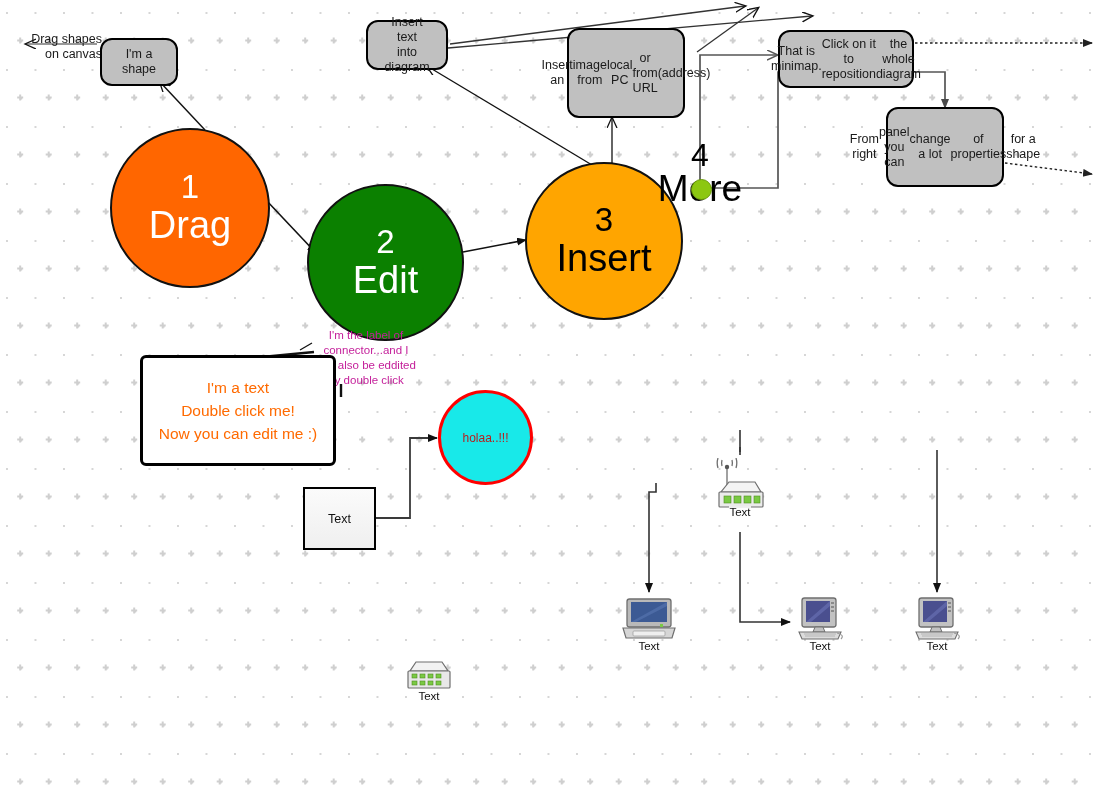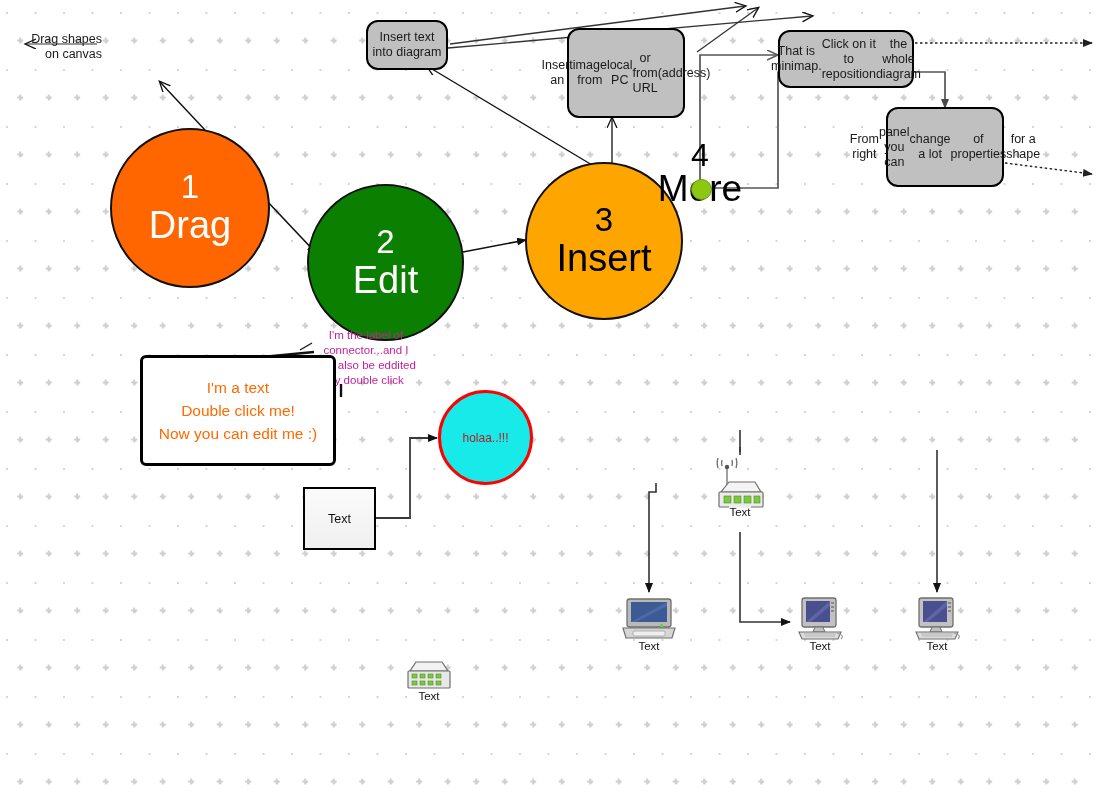--- a/index.html
+++ b/index.html
@@ -42,21 +42,21 @@
     text-align: center;
   }
   
   .callout {
     background: #c0c0c0;
     border: 2.5px solid #000;
     border-radius: 12px;
     color: #1a1a1a;
     font-size: 12.5px;
     line-height: 15px;
-    padding: 2px 4px;
+    padding: 2px 16px;
   }
   
   .circle {
     border-radius: 50%;
     color: #ffffff;
     flex-direction: column;
   }
   .circle .num { font-size: 33px; line-height: 34px; font-weight: 400; }
   .circle .cap { font-size: 38px; line-height: 42px; font-weight: 400; }
 
@@ -217,20 +217,23 @@
     <path d="M740,532 L740,622 L790,622" stroke="#333" stroke-width="1.6" fill="none" marker-end="url(#ah)"></path>
     <path d="M937,450 L937,592" stroke="#333" stroke-width="1.6" fill="none" marker-end="url(#ah)"></path>
     <path d="M740,452 L740,430 L740,430" stroke="#333" stroke-width="1.6" fill="none"></path>
   </svg>
 
   <div class="drag-note" style="left:14px; top:32px; width:88px;">
     <span>Drag shapes</span><br>
     <span>on canvas</span>
   </div>
 
+  <div class="node callout" style="left:100px; top:38px; width:78px; height:48px;">
+    <span>I'm a shape</span>
+  </div>
 
   <div class="node callout" style="left:366px; top:20px; width:82px; height:50px; flex-direction:column;">
     <span>Insert text</span>
     <span>into diagram</span>
   </div>
 
   <div class="node callout" style="left:567px; top:28px; width:118px; height:90px; flex-direction:row;">
     <span>Insert an</span>
     <span>image from</span>
     <span>local PC</span>

